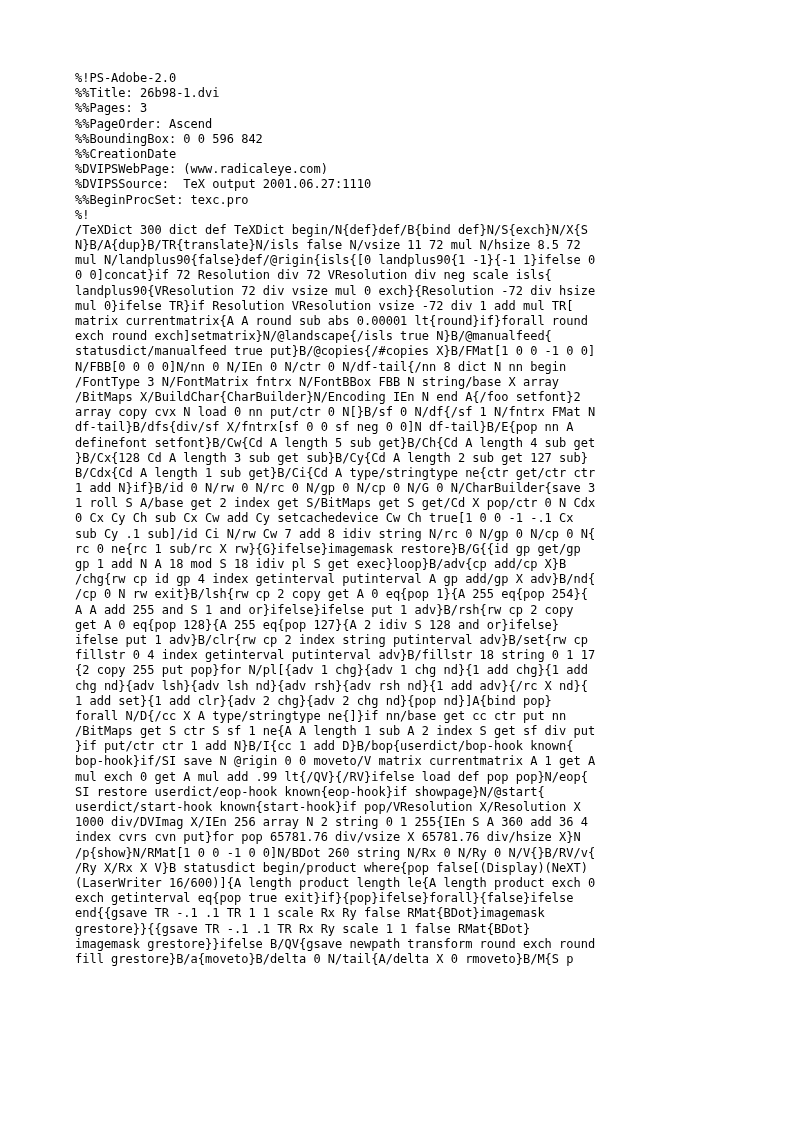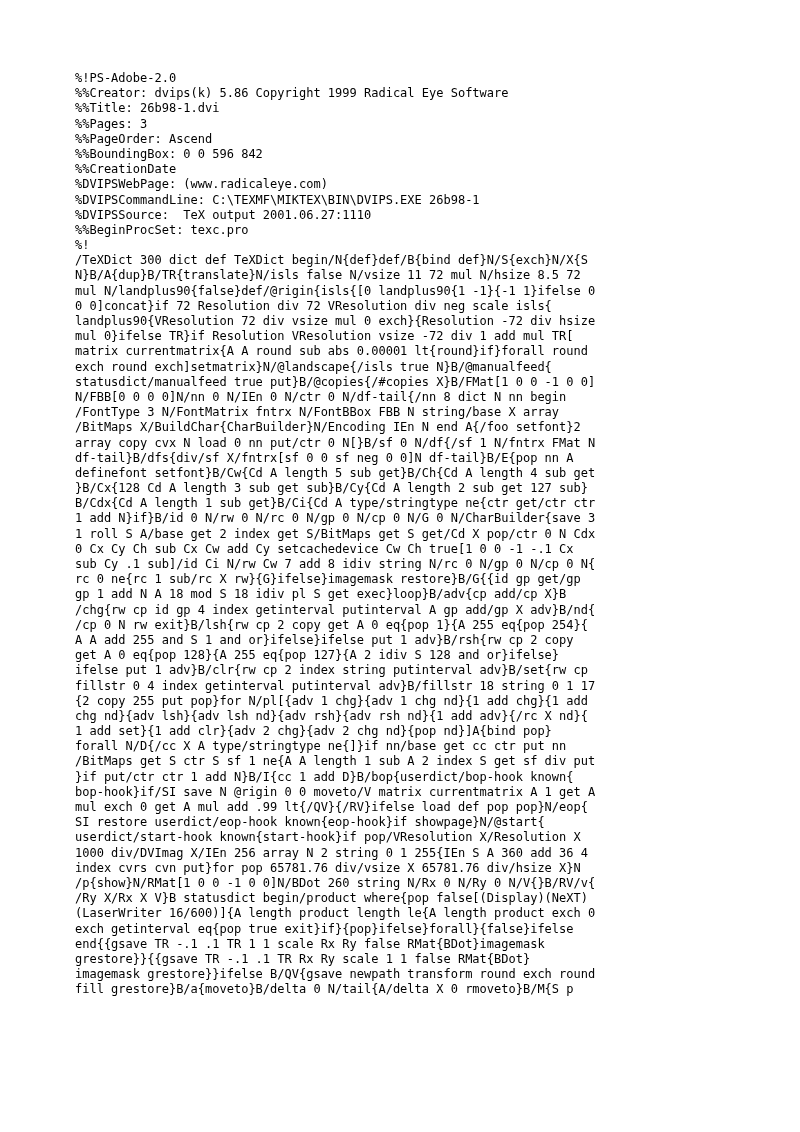--- a/index.html
+++ b/index.html
@@ -28,28 +28,26 @@
     white-space: pre;
     height: 15.2px;
   }
 </style>
 </head>
 <body>
 
 <div class="page">
   <div class="code-block">
       <div class="line">%!PS-Adobe-2.0</div>
-      <div class="line">%%Creator: dvips(k) 5.86 Copyright 1999 Radical Eye Software</div>
       <div class="line">%%Title: 26b98-1.dvi</div>
       <div class="line">%%Pages: 3</div>
       <div class="line">%%PageOrder: Ascend</div>
       <div class="line">%%BoundingBox: 0 0 596 842</div>
       <div class="line">%%CreationDate</div>
       <div class="line">%DVIPSWebPage: (www.radicaleye.com)</div>
-      <div class="line">%DVIPSCommandLine: C:\TEXMF\MIKTEX\BIN\DVIPS.EXE 26b98-1</div>
       <div class="line">%DVIPSSource:  TeX output 2001.06.27:1110</div>
       <div class="line">%%BeginProcSet: texc.pro</div>
       <div class="line">%!</div>
       <div class="line">/TeXDict 300 dict def TeXDict begin/N{def}def/B{bind def}N/S{exch}N/X{S</div>
       <div class="line">N}B/A{dup}B/TR{translate}N/isls false N/vsize 11 72 mul N/hsize 8.5 72</div>
       <div class="line">mul N/landplus90{false}def/@rigin{isls{[0 landplus90{1 -1}{-1 1}ifelse 0</div>
       <div class="line">0 0]concat}if 72 Resolution div 72 VResolution div neg scale isls{</div>
       <div class="line">landplus90{VResolution 72 div vsize mul 0 exch}{Resolution -72 div hsize</div>
       <div class="line">mul 0}ifelse TR}if Resolution VResolution vsize -72 div 1 add mul TR[</div>
       <div class="line">matrix currentmatrix{A A round sub abs 0.00001 lt{round}if}forall round</div>

